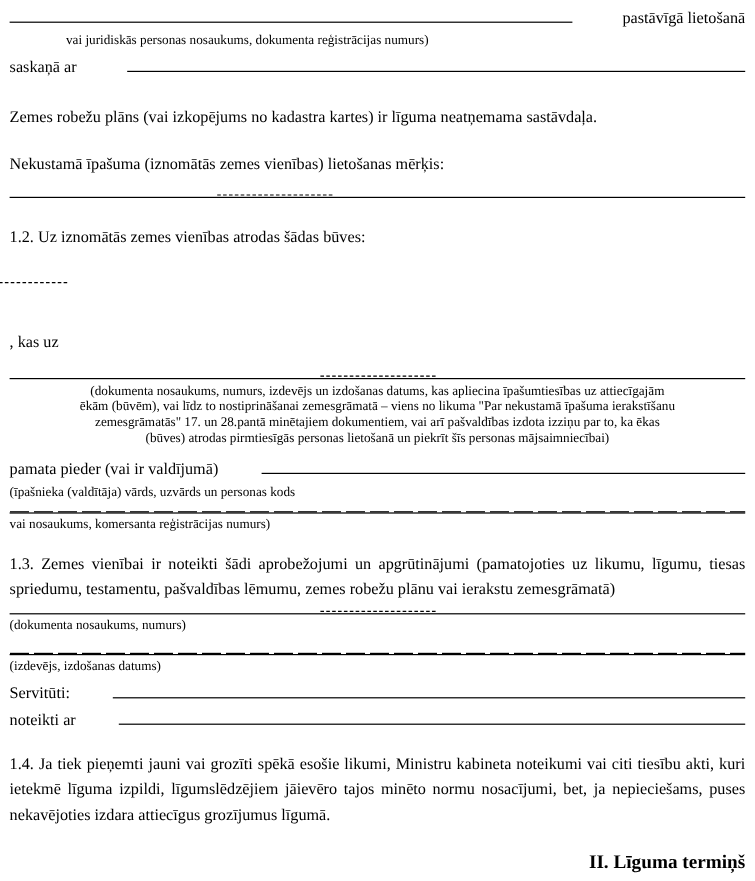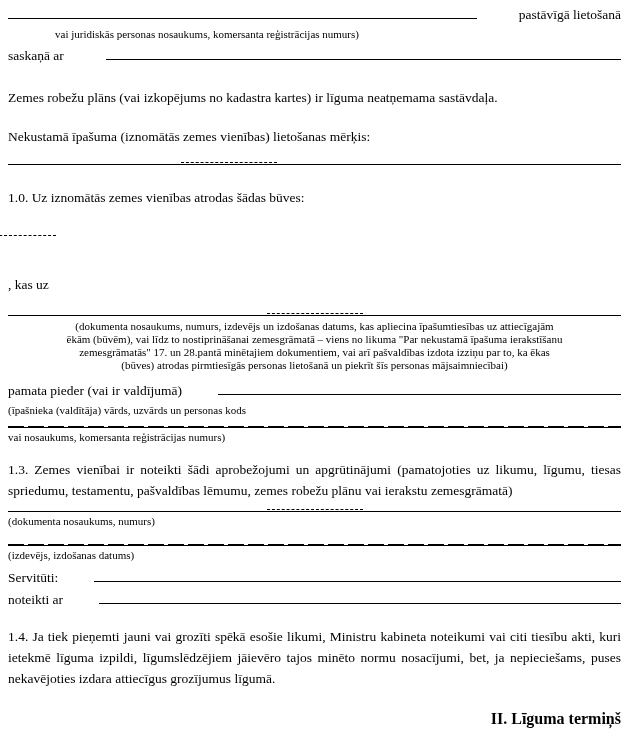--- a/index.html
+++ b/index.html
@@ -29,36 +29,36 @@
 </style>
 </head>
 <body>
 
 <div class="page">
 
   <div class="row" style="margin-top:2px;">
     <span class="blank-flex" style="margin-right:6px;"></span>
     <span>pastāvīgā lietošanā</span>
   </div>
-  <div class="small" style="margin:3px 0 0 47px;">vai juridiskās personas nosaukums, komersanta reģistrācijas numurs)</div>
+  <div class="small" style="margin:3px 0 0 47px;">vai juridiskās personas nosaukums, dokumenta reģistrācijas numurs)</div>
 
   <div class="row" style="margin-top:4px;">
     <span>saskaņā ar</span>
     <span class="blank-flex" style="margin-left:6px;"></span>
   </div>
 
   <p style="margin:21px 0 0 0;">Zemes robežu plāns (vai izkopējums no kadastra kartes) ir līguma neatņemama sastāvdaļa.</p>
 
   <p style="margin:18px 0 0 0;">Nekustamā īpašuma (iznomātās zemes vienības) lietošanas mērķis:</p>
 
   <div class="hline" style="margin-top:16px;">
     <span class="center-dashes dash-left"></span>
   </div>
 
-  <p style="margin:22px 0 0 0;">1.0. Uz iznomātās zemes vienības atrodas šādas būves:</p>
+  <p style="margin:22px 0 0 0;">1.2. Uz iznomātās zemes vienības atrodas šādas būves:</p>
 
   <div class="row" style="margin-top:18px;flex-direction:column;">
     <span class="blank-flex">
         <span class="center-dashes dash-left"></span>
       </span>
     <span>, kas uz</span>
   </div>
 
   <div class="hline" style="margin-top:19px;">
     <span class="center-dashes"></span>

